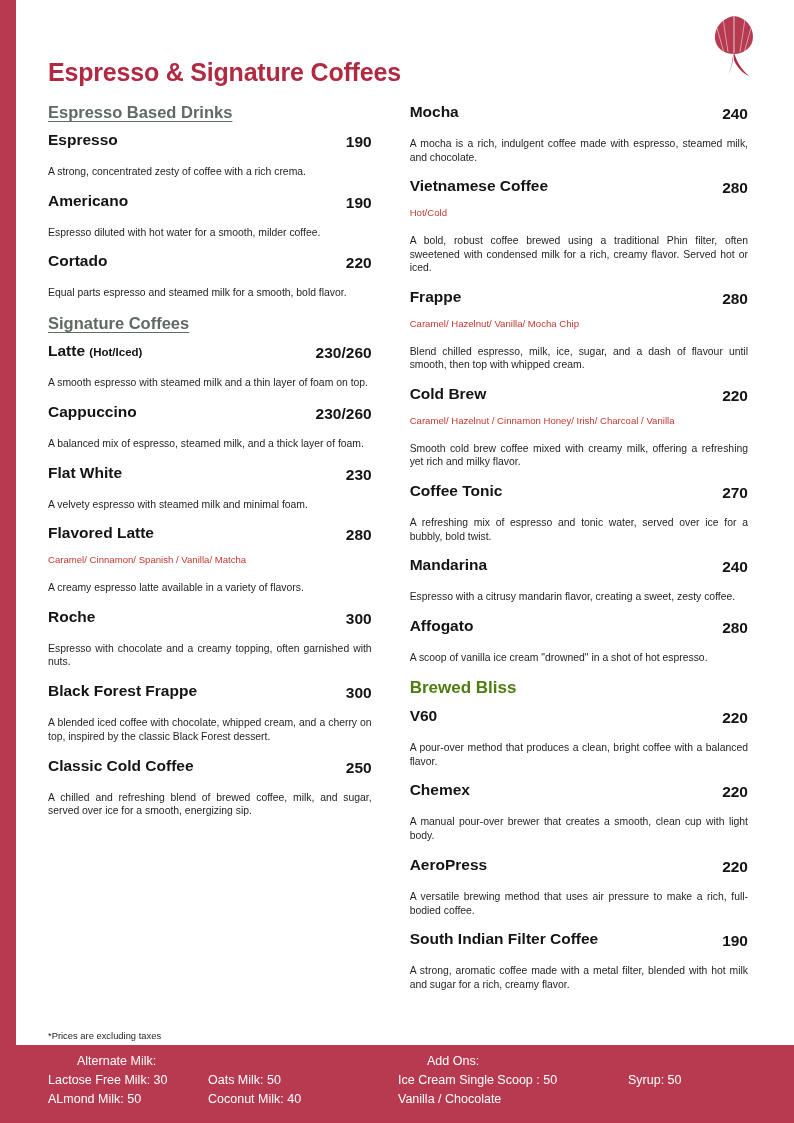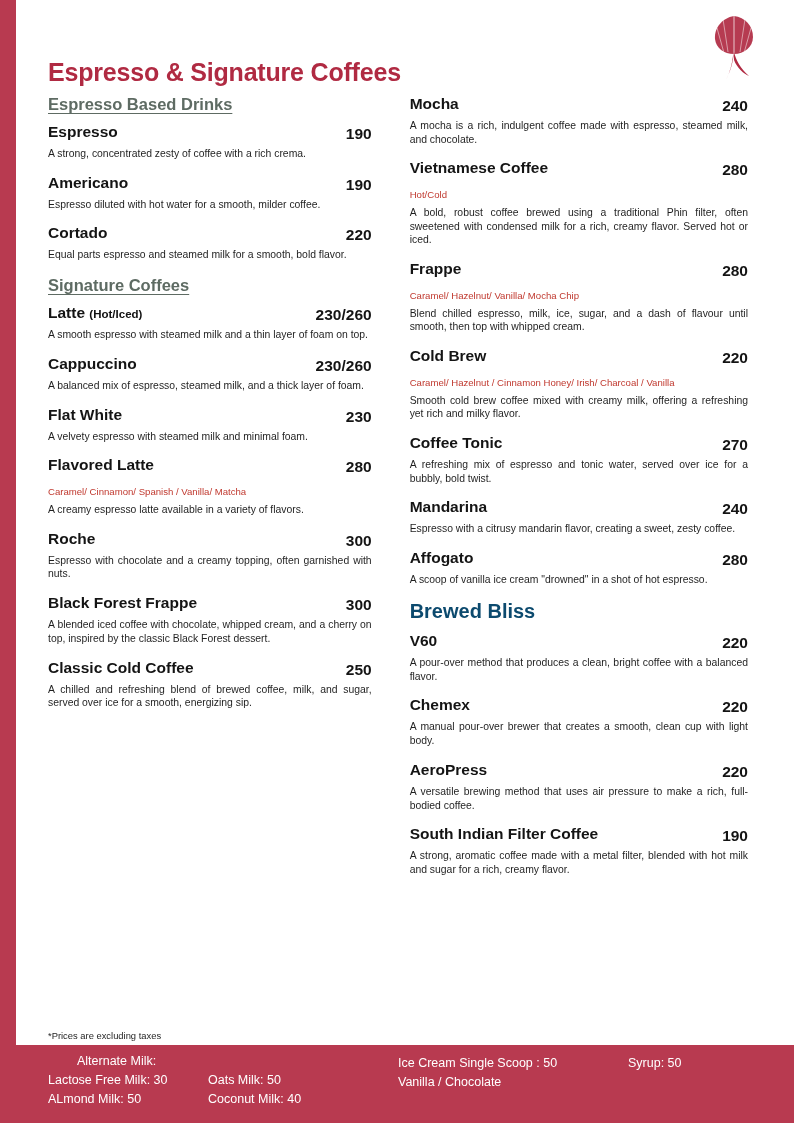--- a/index.html
+++ b/index.html
@@ -34,44 +34,44 @@
     position: absolute;
     left: 48px;
     top: 58px;
     width: 700px;
   }
   h1.title {
     font-size: 25px;
     font-weight: bold;
     color: #b02a42;
     letter-spacing: -0.2px;
-    margin-bottom: 8px;
+    margin-bottom: 16px;
   }
   .cols {
     display: flex;
     gap: 38px;
   }
   .col { width: 330px; }
   .col-right { width: 345px; }
 
   .section-head {
     font-size: 16.5px;
     font-weight: bold;
     color: #5e6b63;
     text-decoration: underline;
     text-underline-offset: 3px;
     margin-bottom: 9px;
   }
   .section-head-2 {
     margin-top: 14px;
   }
   .brewed-head {
-    font-size: 20px;
-    font-weight: bold;
-    color: #0c4a6e;
+    font-size: 17px;
+    font-weight: bold;
+    color: #4d7c0f;
     margin-top: 1px;
     margin-bottom: 9px;
   }
   .item { margin-bottom: 13px; }
   .item-row {
     display: flex;
     align-items: baseline;
     justify-content: space-between;
     gap: 24px;
   }
@@ -98,21 +98,21 @@
     font-size: 9.6px;
     color: #c0392f;
     line-height: 1.3;
     margin-top: 10px;
   }
   .item-desc {
     font-size: 10.4px;
     line-height: 1.32;
     color: #1f1f1f;
     text-align: justify;
-    margin-top: 4px;
+    margin-top: 14px;
   }
   .note {
     position: absolute;
     left: 48px;
     top: 1030px;
     font-size: 9.4px;
     color: #1f1f1f;
   }
   .footer {
     position: absolute;
@@ -367,20 +367,21 @@
         <div class="footer-line">
           <span>Lactose Free Milk: 30</span>
           <span>Oats Milk: 50</span>
         </div>
         <div class="footer-line">
           <span>ALmond Milk: 50</span>
           <span>Coconut Milk: 40</span>
         </div>
       </div>
       <div class="fcol-right">
+        <div class="footer-title">Add Ons:</div>
         <div class="footer-line">
           <span style="width:230px">Ice Cream Single Scoop : 50</span>
           <span>Syrup: 50</span>
         </div>
         <div class="footer-sub">Vanilla / Chocolate</div>
       </div>
     </div>
   </div>
 
 </div>

